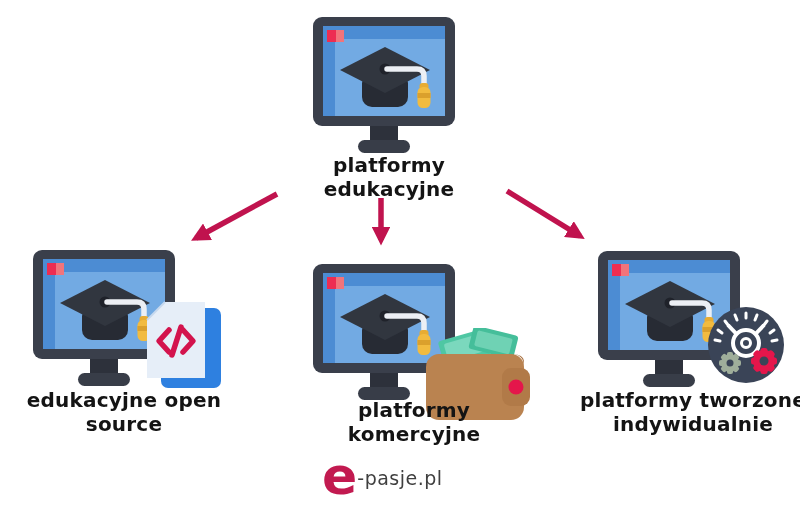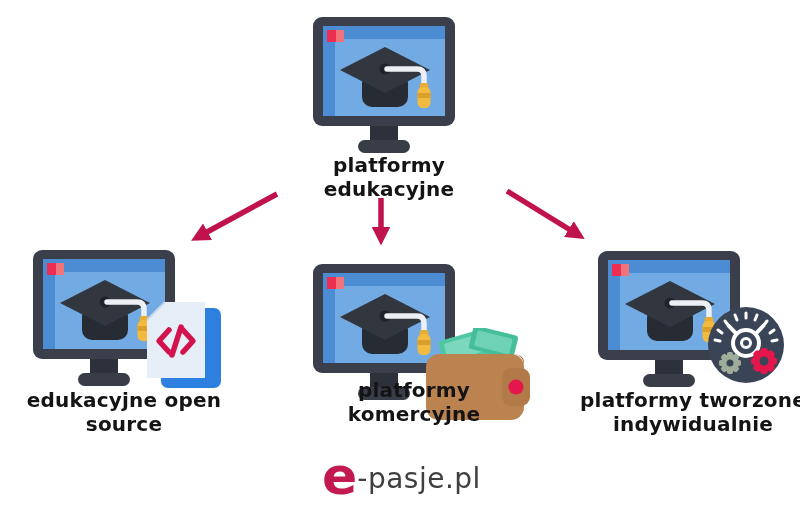--- a/index.html
+++ b/index.html
@@ -15,32 +15,32 @@
   svg.defs { position:absolute; width:0; height:0; }
   .arrows { position:absolute; left:0; top:0; width:800px; height:508px; pointer-events:none; }
   .arrows line { stroke:#c0134e; stroke-width:5.5; }
   .pos-root-icon   { left:313px; top:17px;  }
   .pos-root-label  { left:279px; top:154px; width:220px; }
   .pos-left-icon   { left:33px;  top:250px; }
   .pos-left-badge  { left:145px; top:300px; width:80px;  height:92px; }
   .pos-left-label  { left:9px;   top:389px; width:230px; }
   .pos-center-icon { left:313px; top:264px; }
   .pos-center-badge{ left:426px; top:328px; width:104px; height:94px; }
-  .pos-center-label{ left:302px; top:379px; width:224px; }
+  .pos-center-label{ left:302px; top:399px; width:224px; }
   .pos-right-icon  { left:598px; top:251px; }
   .pos-right-badge { left:708px; top:307px; width:76px;  height:76px; }
   .pos-right-label { left:573px; top:389px; width:240px; }
 
   .logo { position:absolute; left:322px; top:454px; display:flex; align-items:center; }
   .logo-mark {
     font-family:"DejaVu Sans", sans-serif; font-weight:700; font-size:52px;
     line-height:44px; color:#c21a50; letter-spacing:-1px;
   }
   .logo-text {
-    font-family:"DejaVu Sans", sans-serif; font-weight:400; font-size:28px;
+    font-family:"DejaVu Sans", sans-serif; font-weight:400; font-size:19px;
     color:#3f3f3f; letter-spacing:0.5px; margin-left:1px; margin-top:4px;
   }
 </style>
 </head>
 <body>
 
 <div class="canvas">
 
   <svg class="defs" aria-hidden="true">
     <defs>

